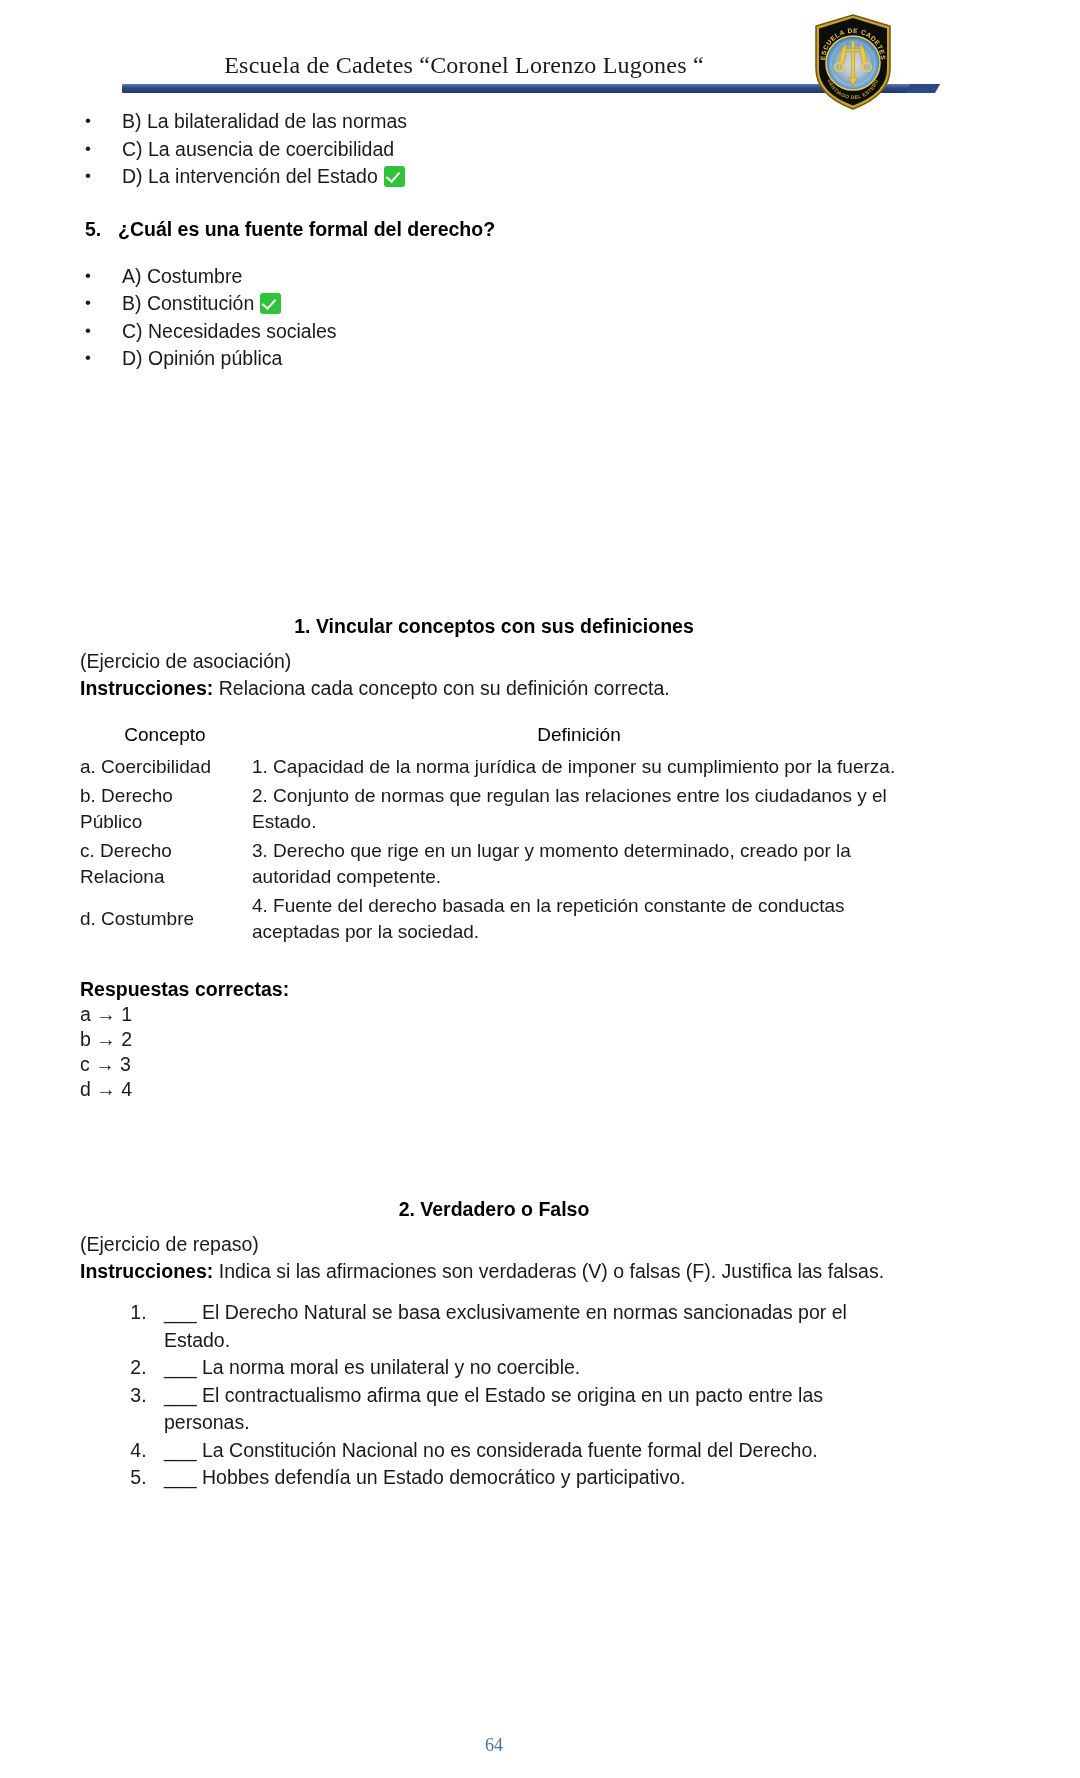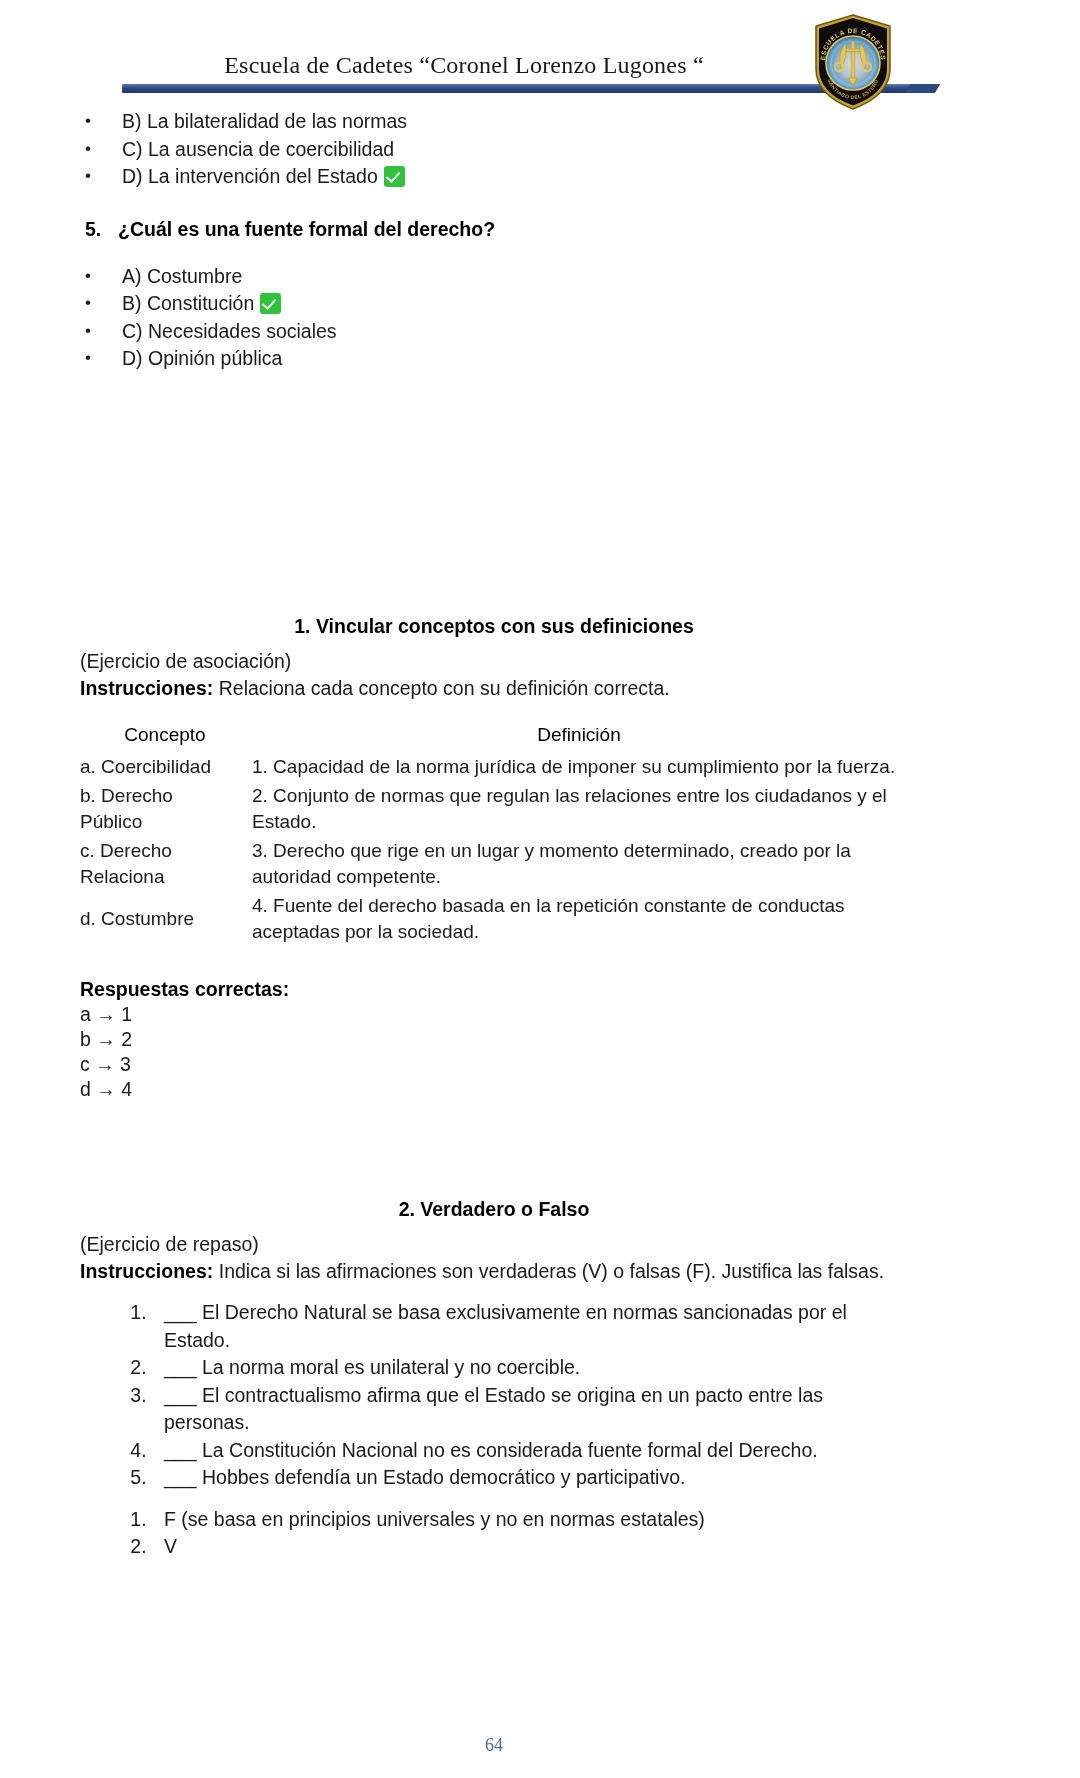--- a/index.html
+++ b/index.html
@@ -339,22 +339,18 @@
 
     <ol class="numlist">
       <li>___ El Derecho Natural se basa exclusivamente en normas sancionadas por el Estado.</li>
       <li>___ La norma moral es unilateral y no coercible.</li>
       <li>___ El contractualismo afirma que el Estado se origina en un pacto entre las personas.</li>
       <li>___ La Constitución Nacional no es considerada fuente formal del Derecho.</li>
       <li>___ Hobbes defendía un Estado democrático y participativo.</li>
     </ol>
 
 
-    <ol class="numlist">
-      <li>F (se basa en principios universales y no en normas estatales)</li>
-      <li>V</li>
-    </ol>
 
   </div>
 
   <div class="footer-page">64</div>
 
 </div>
 
 </body></html>

